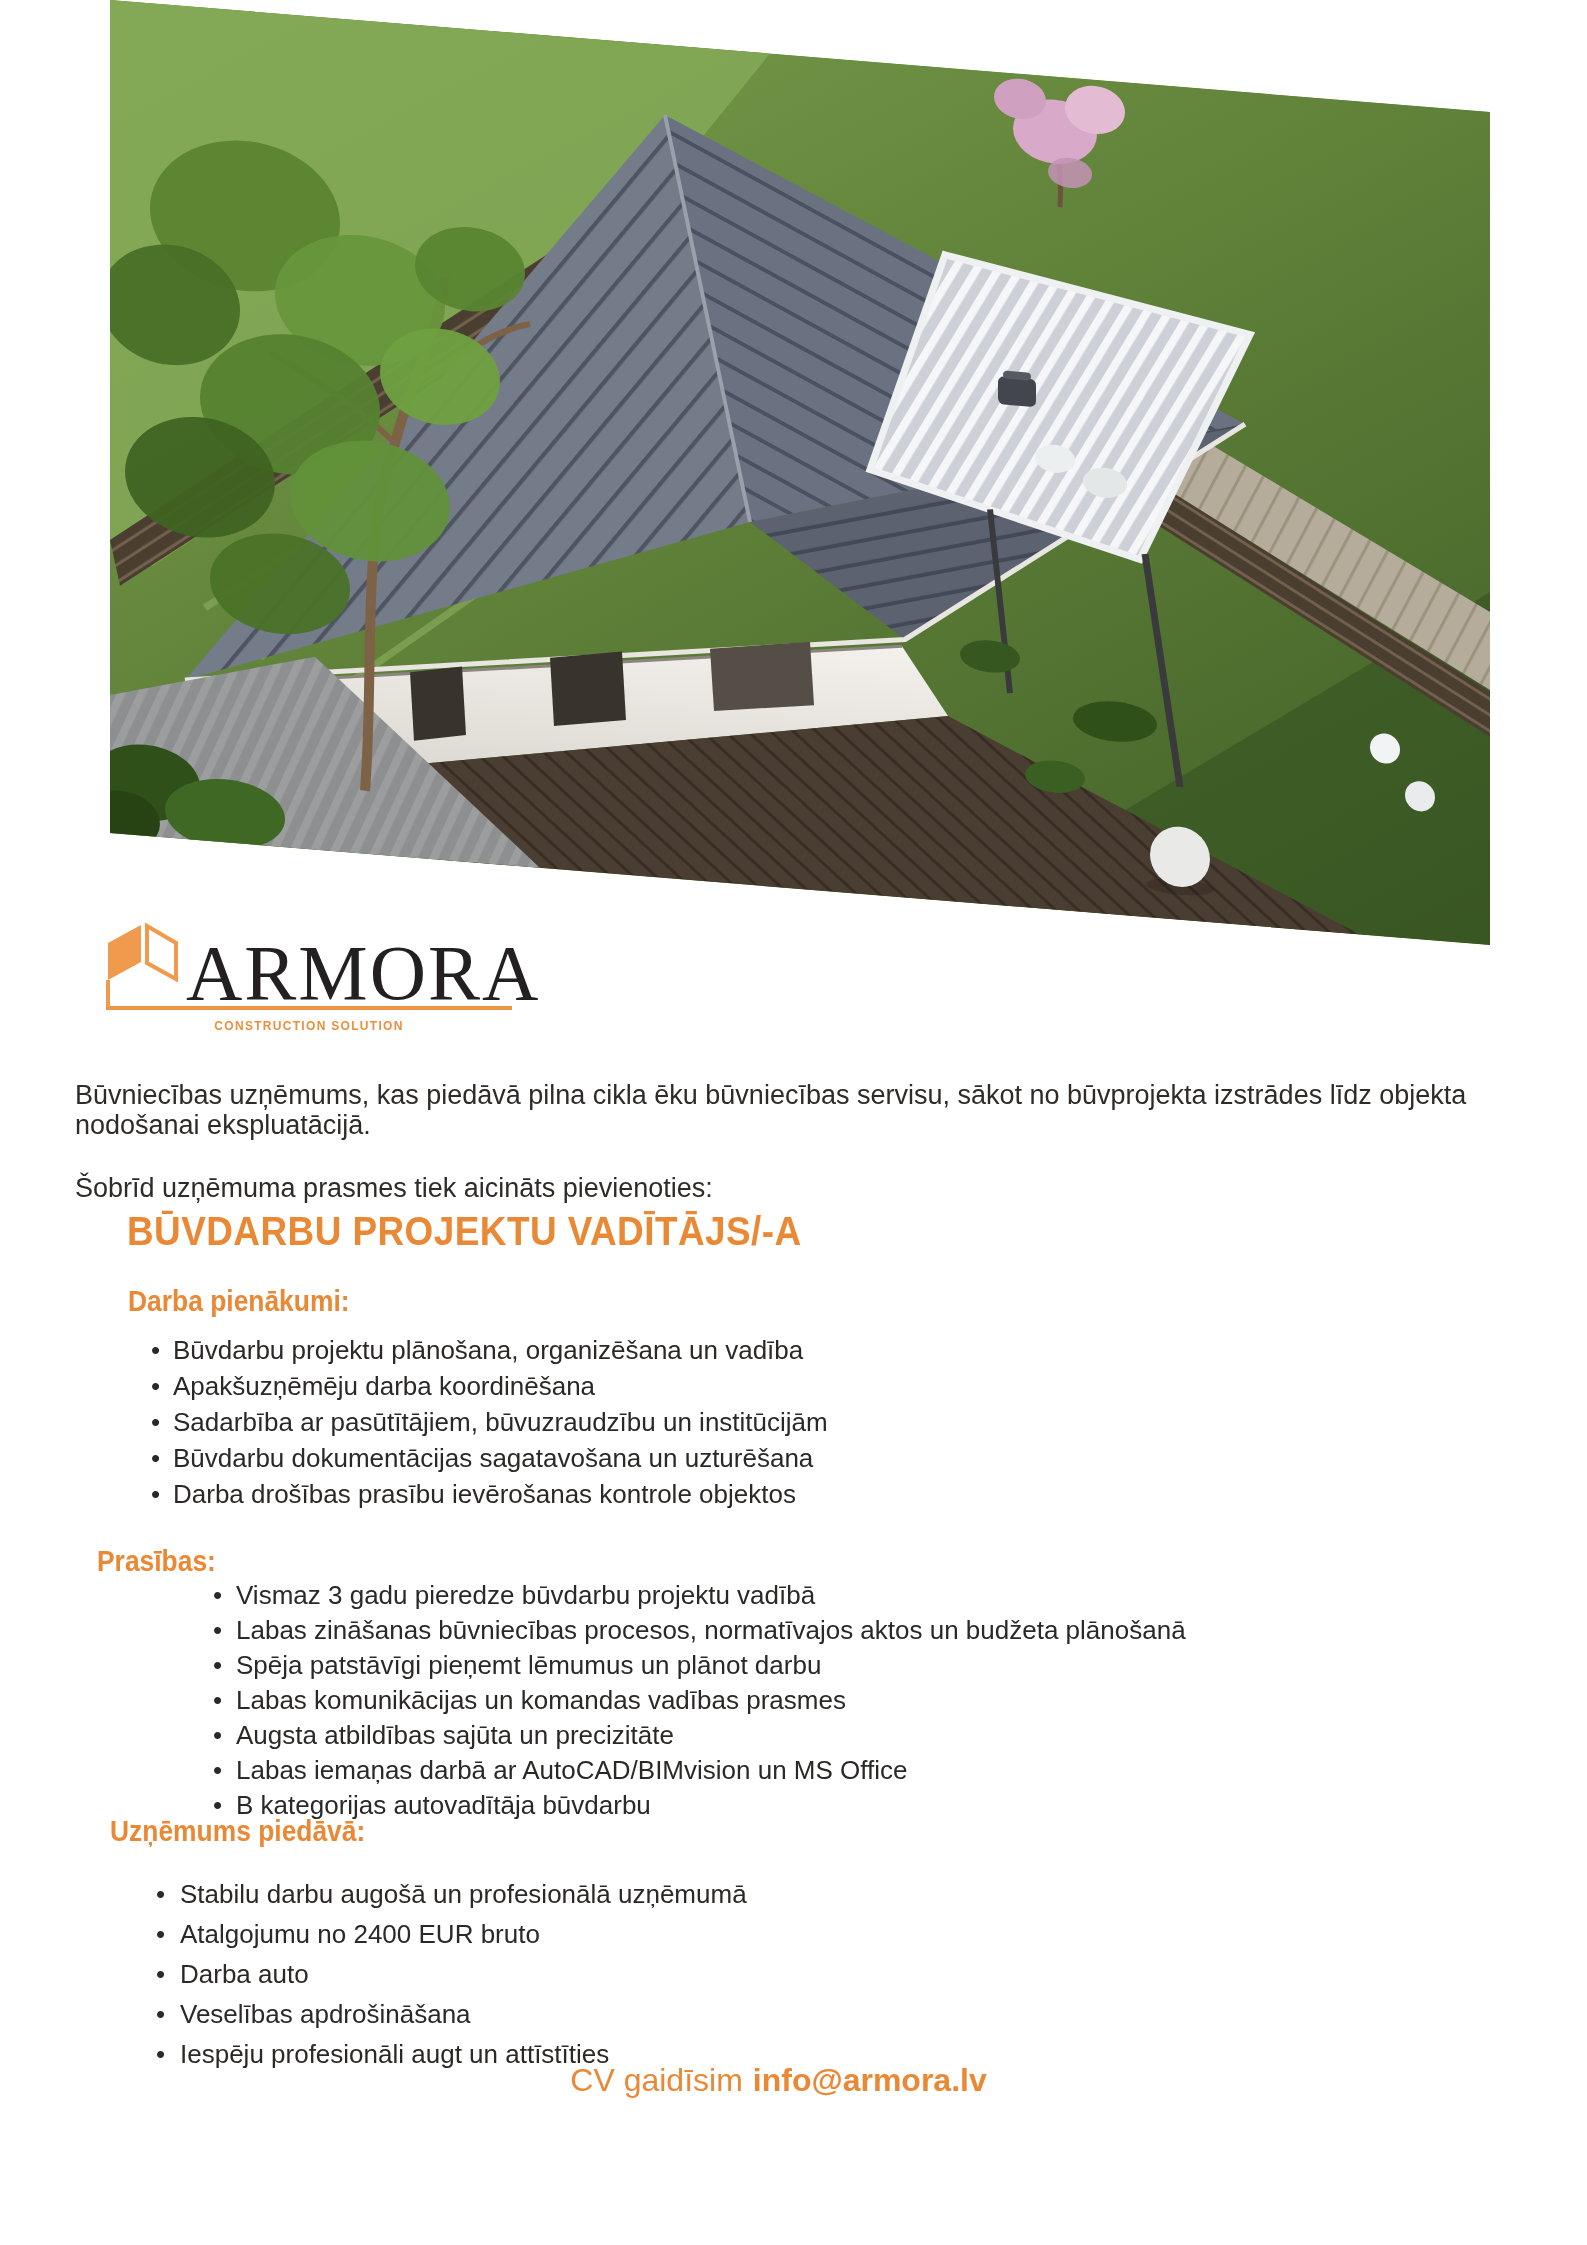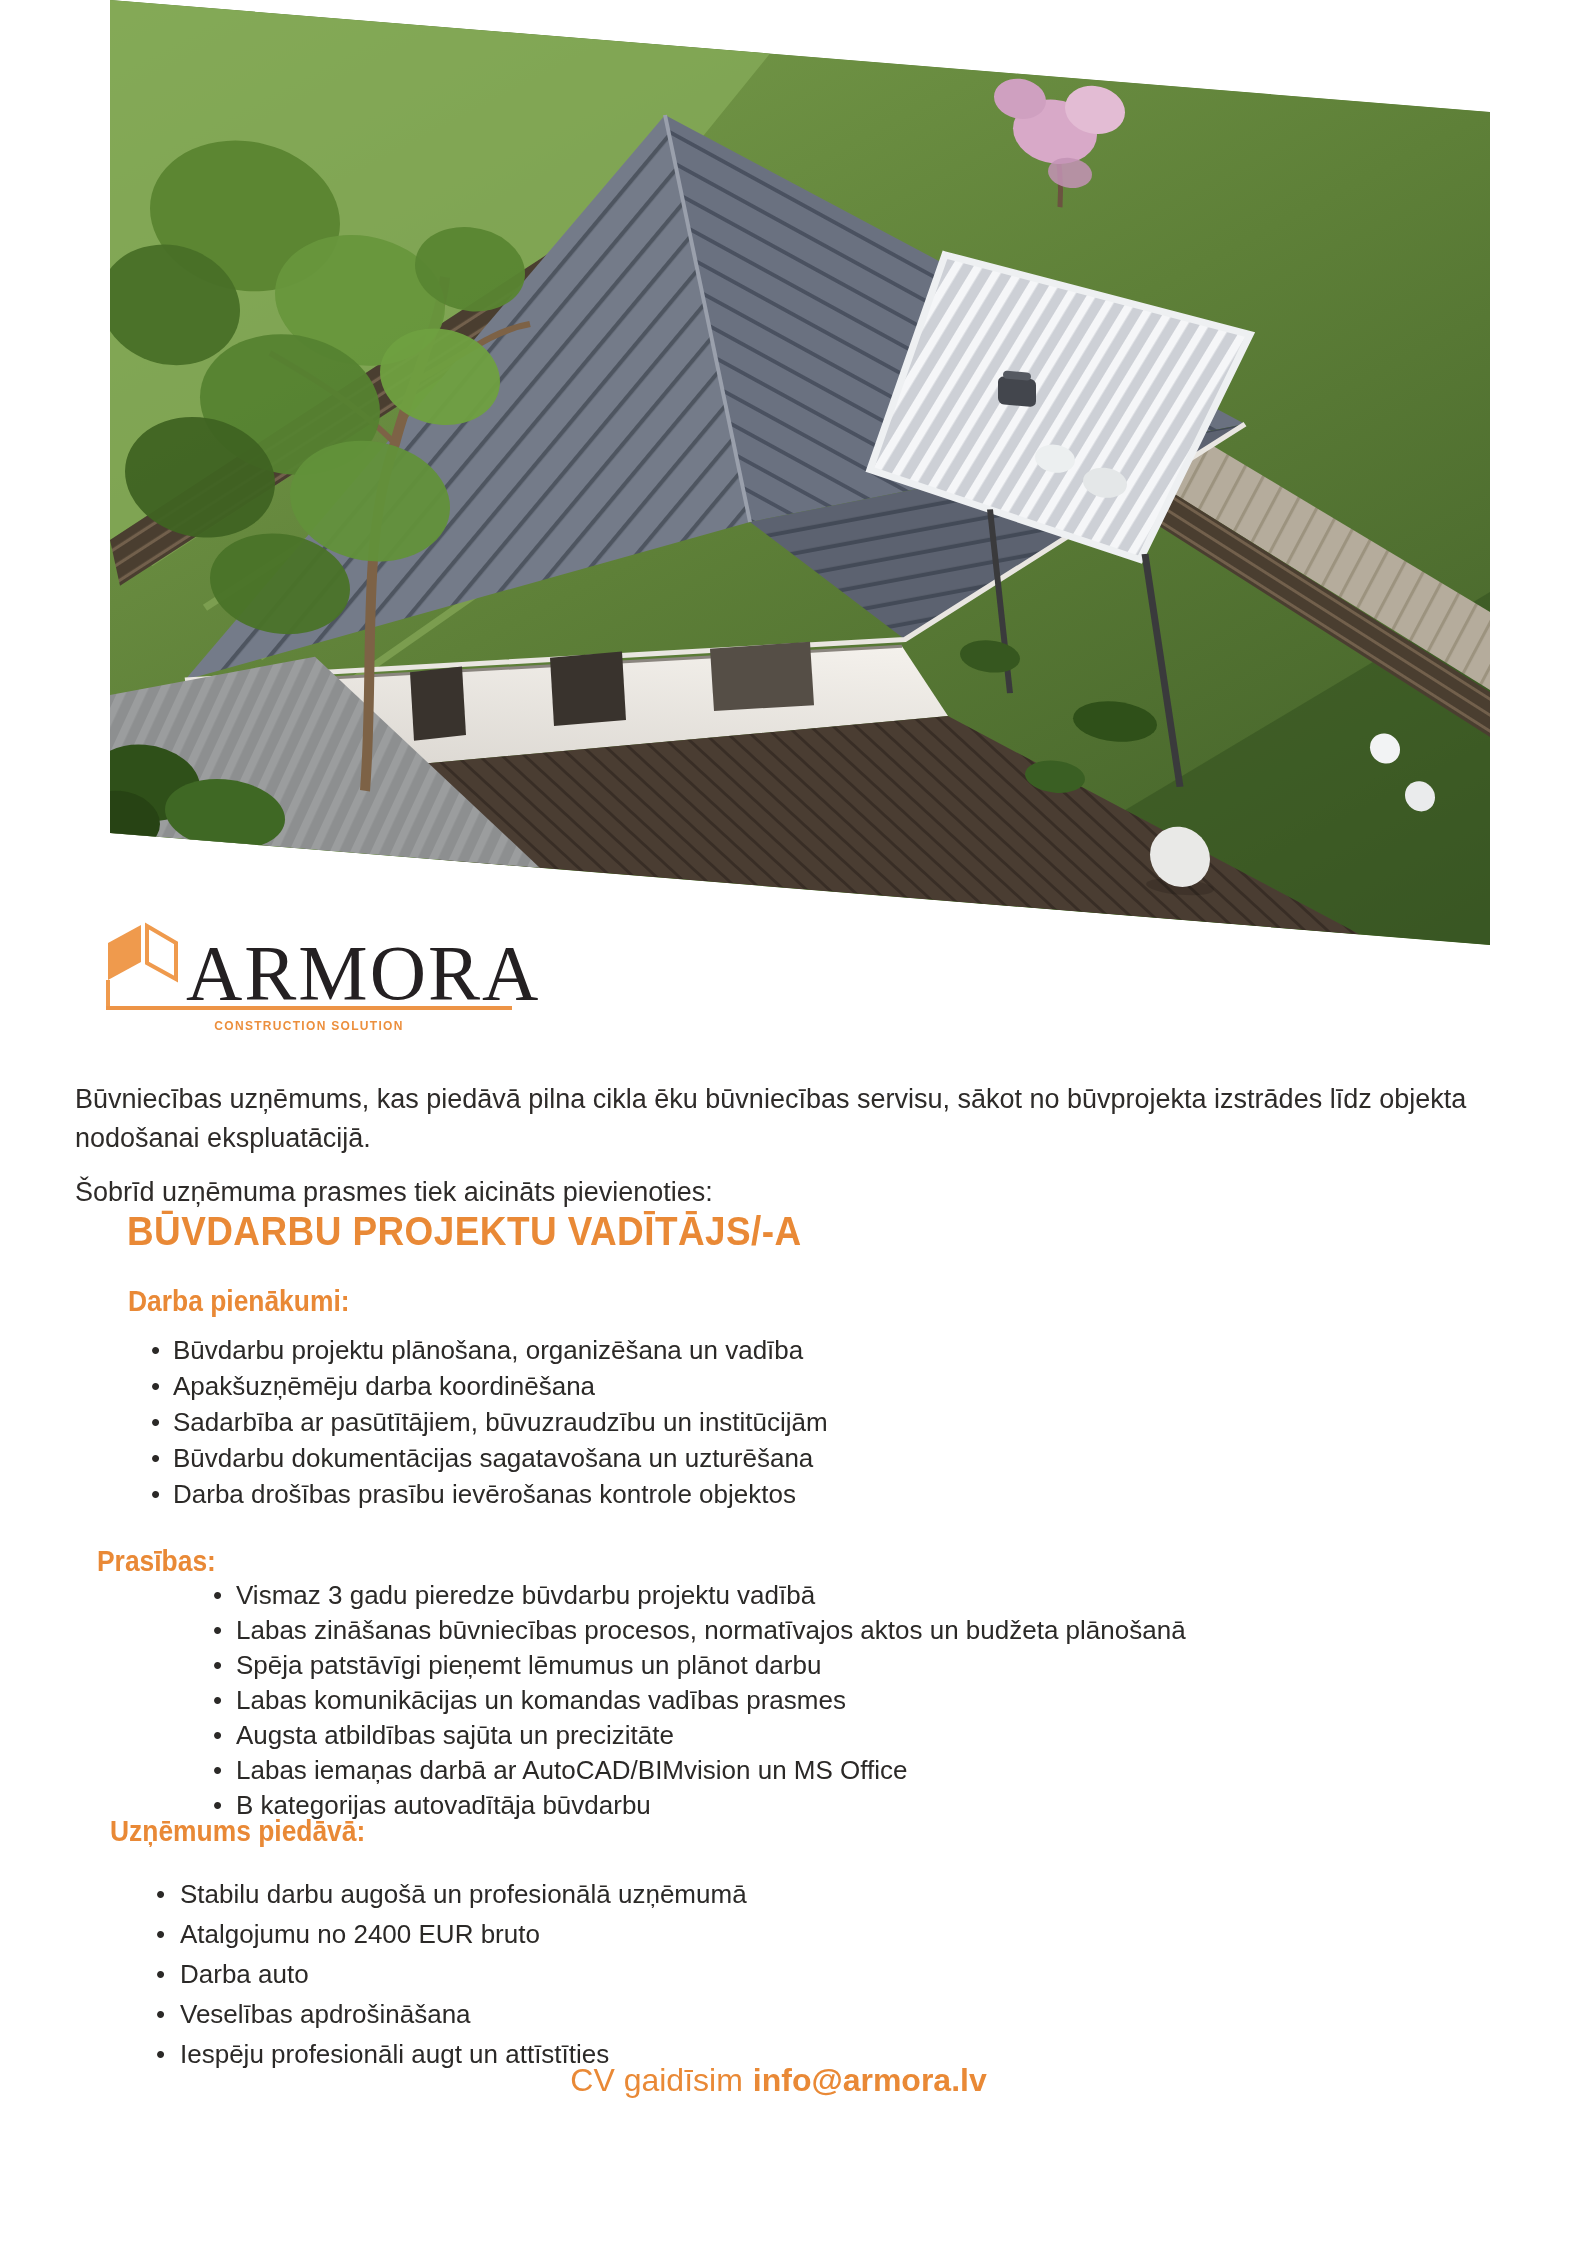--- a/index.html
+++ b/index.html
@@ -10,21 +10,21 @@
         transform:skewY(4.64deg);transform-origin:0 0;overflow:hidden;background:#5e8038;}
   .hero svg{display:block;}
   
   .logo-icon{position:absolute;left:104px;top:922px;width:76px;height:90px;}
   .logo-word{position:absolute;left:186px;top:928px;font-family:"Liberation Serif",serif;
              font-size:78px;font-weight:400;letter-spacing:2px;color:#242022;white-space:nowrap;}
   .logo-line{position:absolute;left:106px;top:1006px;width:406px;height:4px;background:#ED9446;}
   .logo-tag{position:absolute;left:106px;top:1019px;width:406px;text-align:center;
             font-size:12px;font-weight:bold;letter-spacing:1.3px;color:#EC8F3D;}
   
-  .intro{position:absolute;left:75px;width:1460px;font-size:27px;line-height:39px;color:#2e2b29;}
+  .intro{position:absolute;left:75px;width:1460px;font-size:27px;line-height:30px;color:#2e2b29;}
   .intro1{top:1053px;}
   .intro2{top:1146px;}
   .job-title{position:absolute;left:127px;top:1208px;font-size:41px;font-weight:bold;color:#E98936;
              transform:scaleX(.9);transform-origin:0 0;white-space:nowrap;letter-spacing:.5px;}
   .sec-h{position:absolute;font-size:30px;font-weight:bold;color:#E98936;
          transform:scaleX(.88);transform-origin:0 0;white-space:nowrap;}
   .sec-h1{left:128px;top:1284px;}
   .sec-h2{left:97px;top:1544px;}
   .sec-h3{left:110px;top:1814px;}
   ul.blist{position:absolute;margin:8px;padding:0;list-style:none;font-size:26px;color:#2b2927;}

